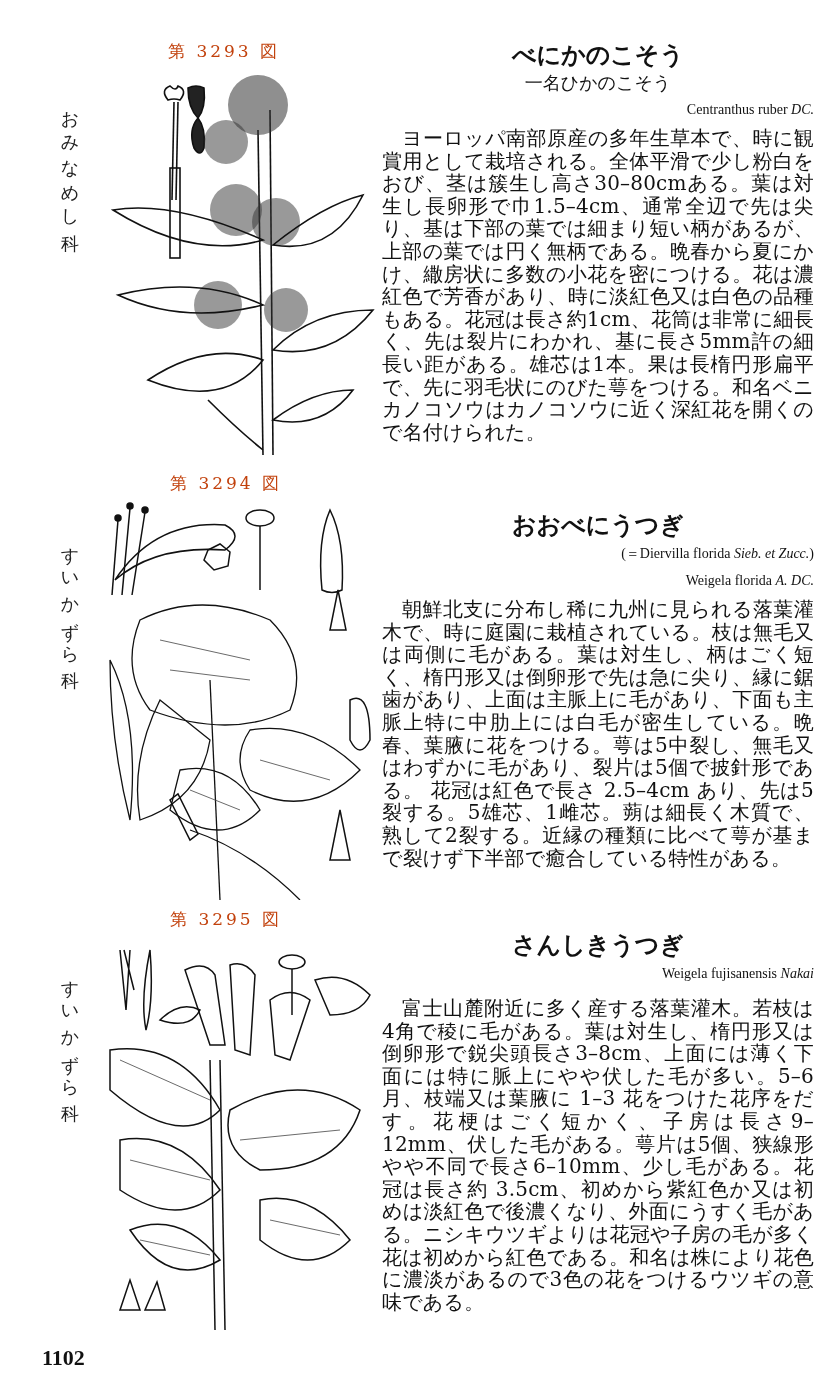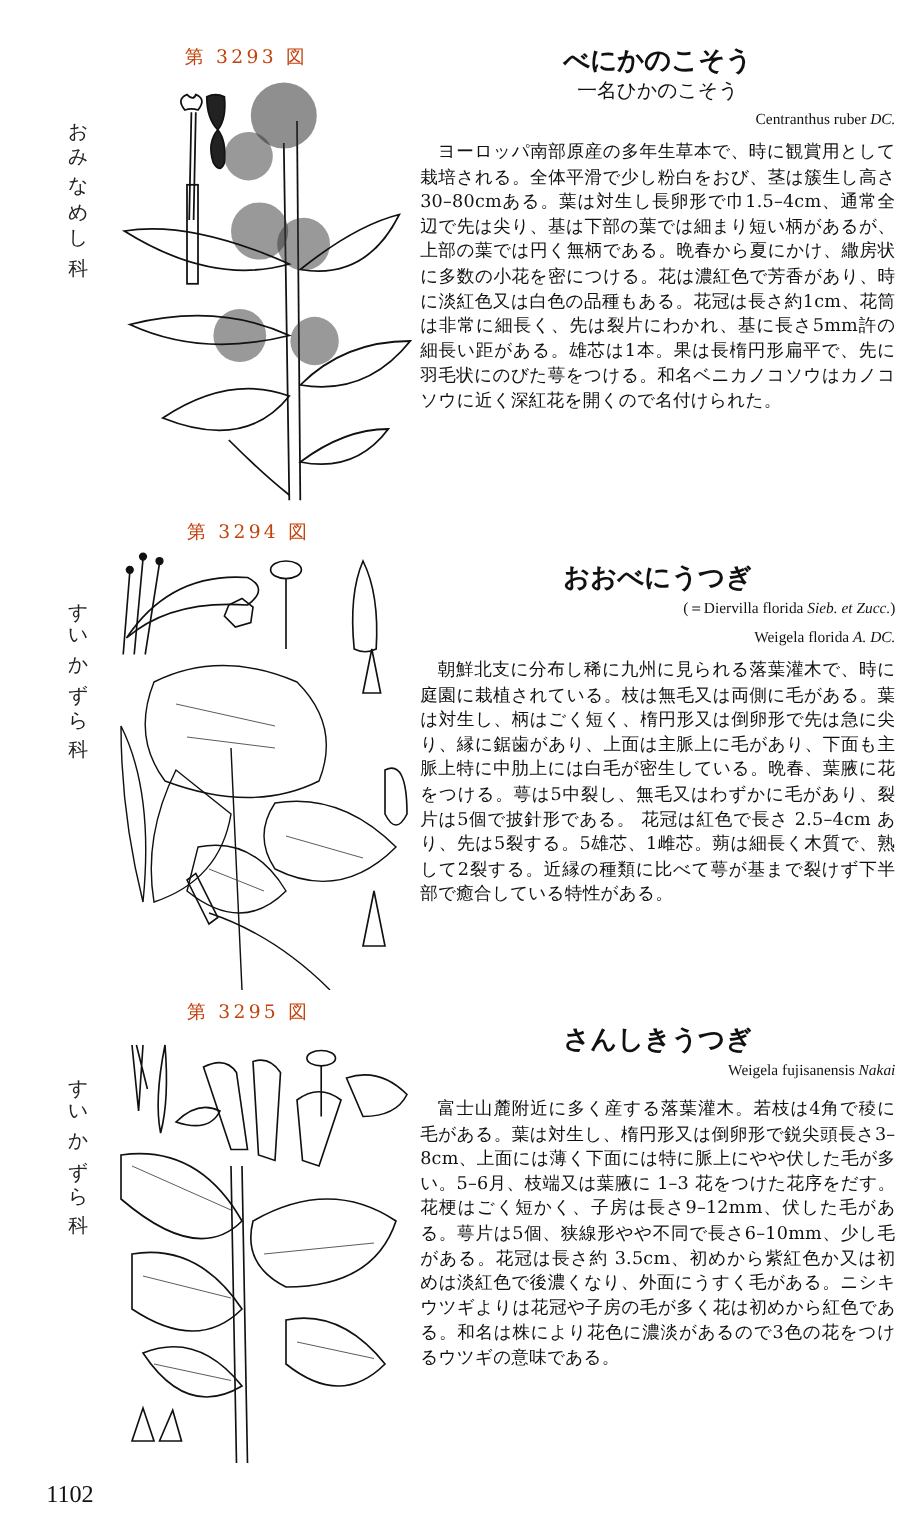--- a/index.html
+++ b/index.html
@@ -7,22 +7,22 @@
        font-family:"DejaVu Serif","Liberation Serif",serif;}
   .fig-no{position:absolute;font-size:17px;letter-spacing:3px;color:#c2410c;}
   .family{position:absolute;writing-mode:vertical-rl;font-size:18px;letter-spacing:4px;color:#222;}
   .illus{position:absolute;}
   .illus svg{width:100%;height:100%;display:block;}
   .entry{position:absolute;left:382px;width:432px;}
   .jname{text-align:center;font-family:"DejaVu Sans",sans-serif;font-weight:bold;font-size:24px;line-height:30px;margin:0;}
   .alias{text-align:center;font-size:18px;line-height:26px;margin:0;}
   .sci{text-align:right;font-family:"Liberation Serif",serif;font-size:14px;line-height:27px;margin:0;}
   .sci i{font-style:italic;}
-  .desc{font-size:16px;line-height:22.6px;text-align:justify;margin:4px 0 0 0;text-indent:1em;letter-spacing:0.2px;}
-  .page-num{position:absolute;left:42px;top:1345px;font-family:"Liberation Serif",serif;font-weight:normal;font-size:22px;}
+  .desc{font-size:20px;line-height:22.6px;text-align:justify;margin:4px 0 0 0;text-indent:1em;letter-spacing:0.2px;}
+  .page-num{position:absolute;left:42px;top:1345px;font-family:"Liberation Serif",serif;font-weight:bold;font-size:22px;}
 </style>
 </head>
 <body>
 
 <div class="fig-no" style="left:168px;top:40px;">第 3293 図</div>
 <div class="family" style="left:58px;top:98px;">おみなめし科</div>
 <div class="illus" style="left:108px;top:70px;width:270px;height:385px;">
   <svg viewBox="0 0 270 385" fill="none" stroke="#111" stroke-width="1.6">
 
     <path d="M60 30 q-8 -10 2 -14 q6 6 8 0 q10 4 2 14 q-6 -2 -12 0z"></path>

